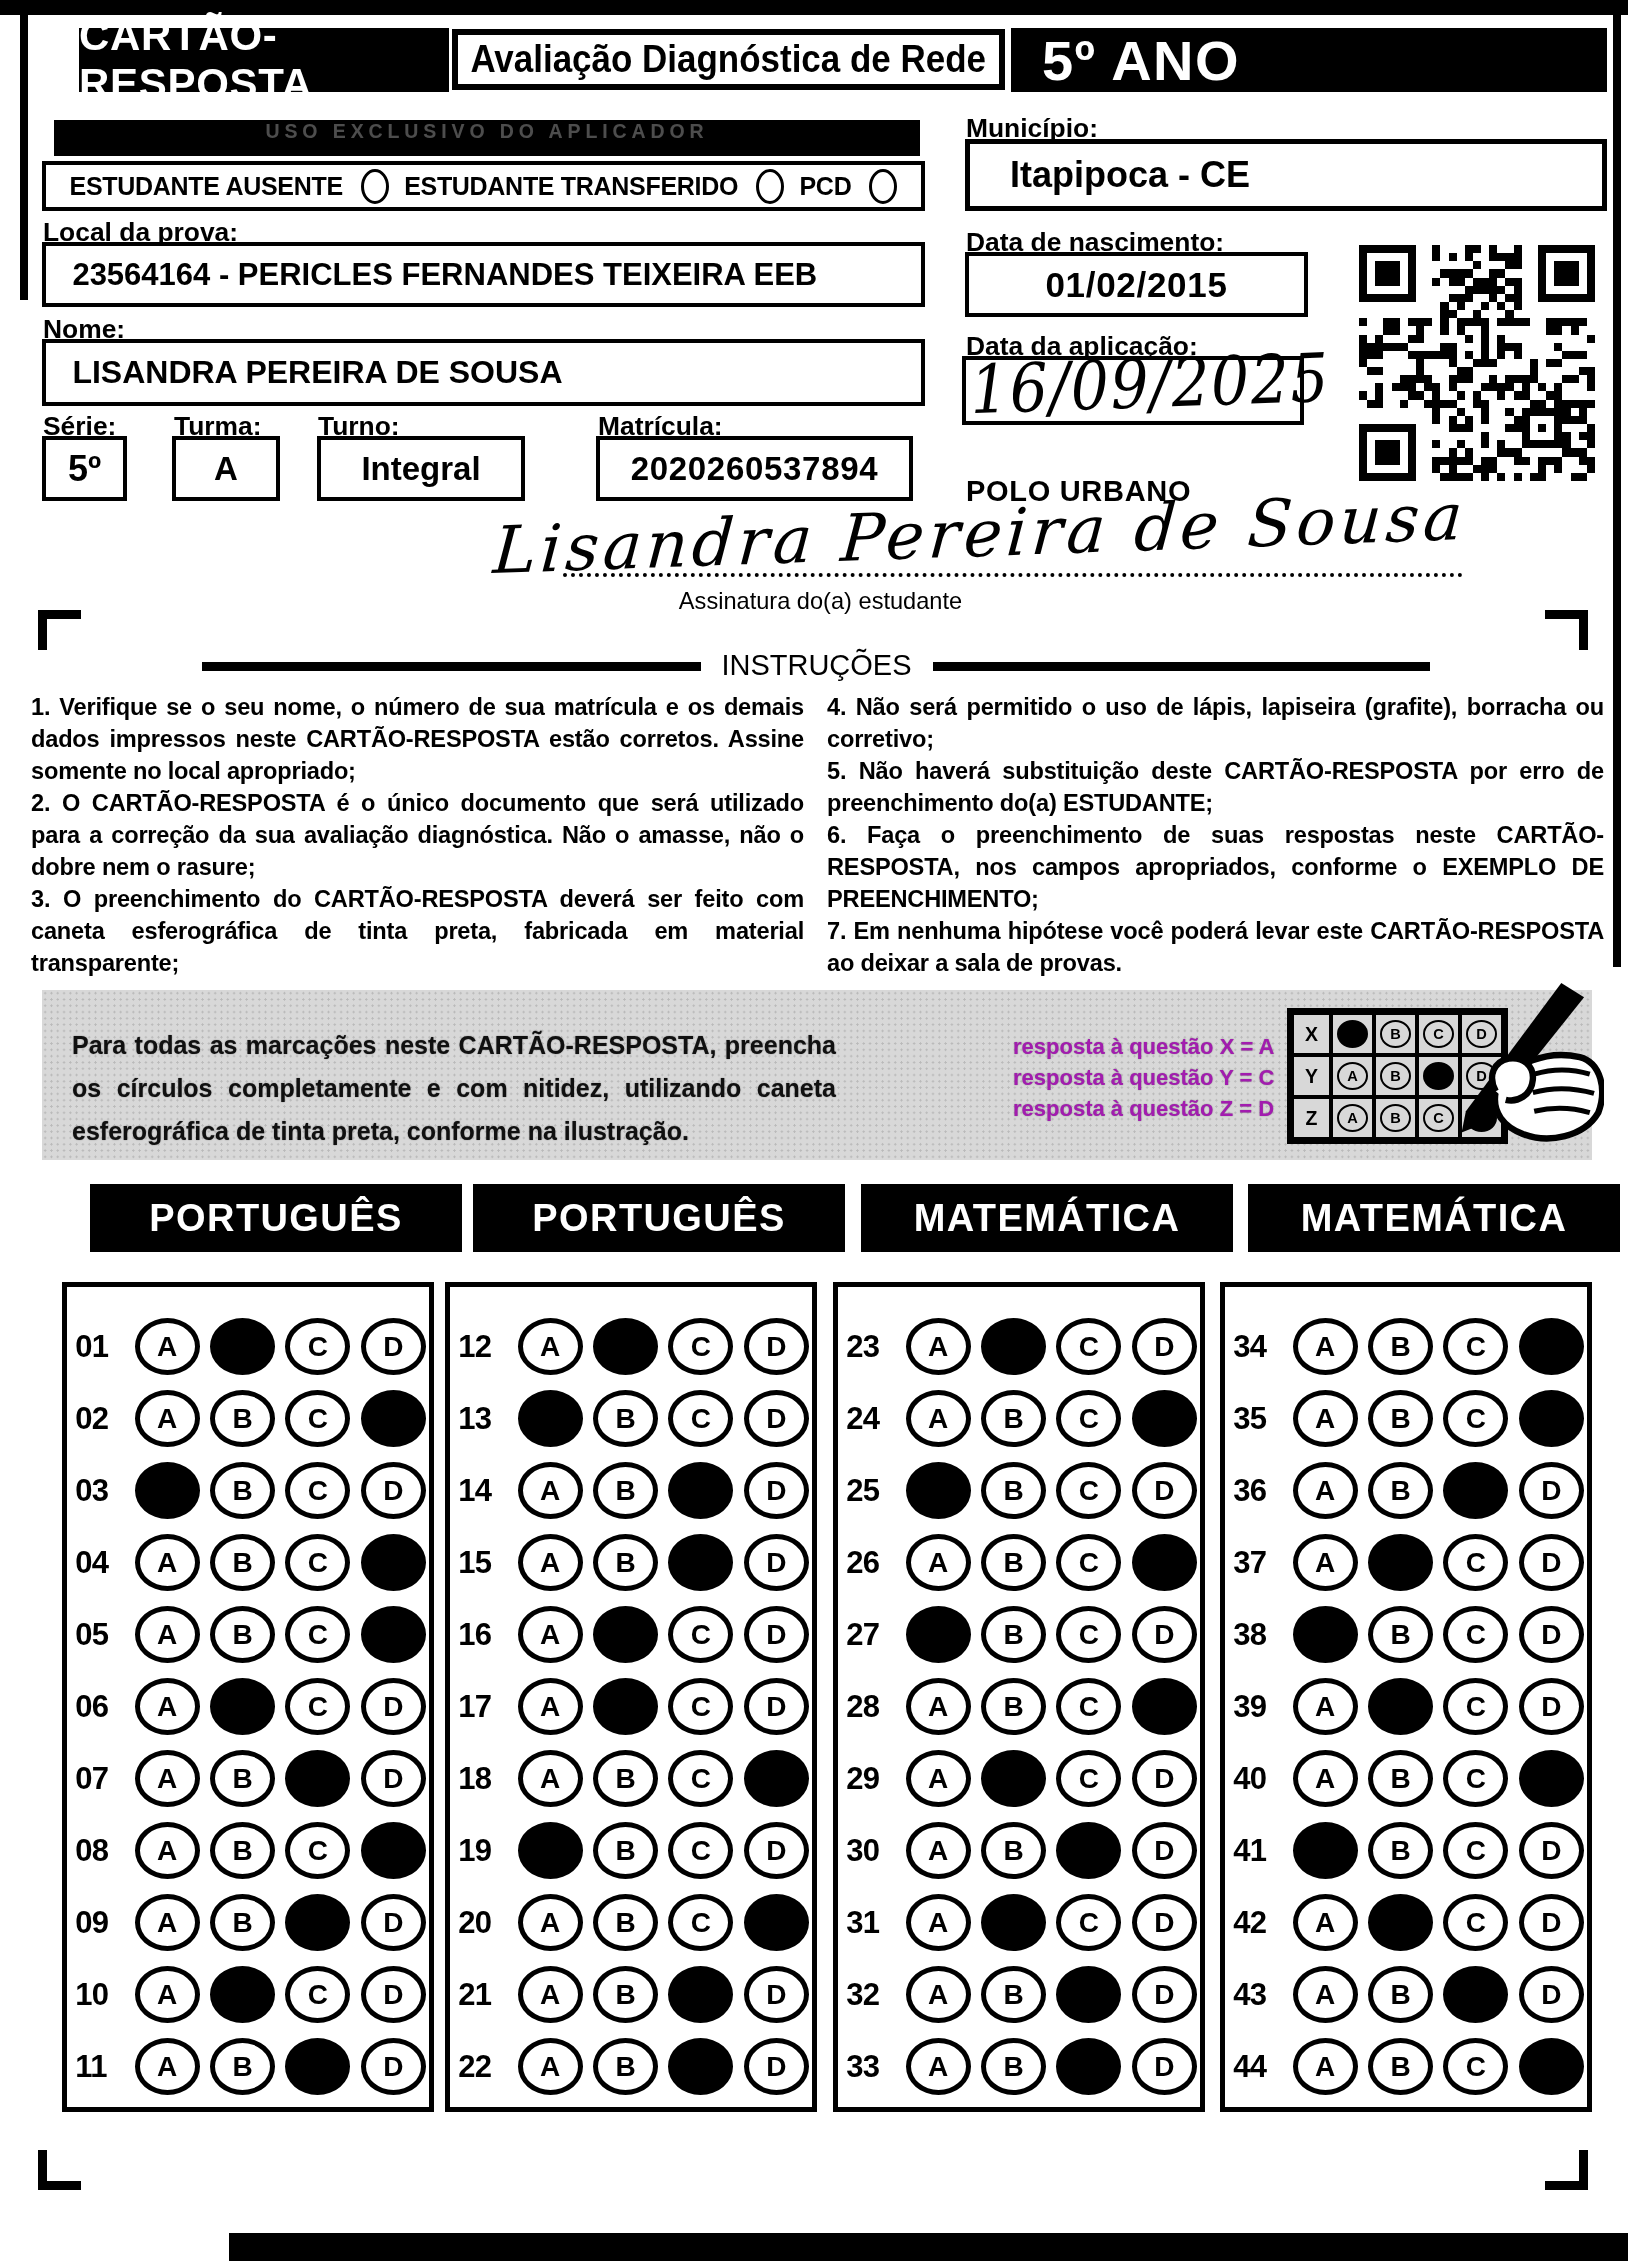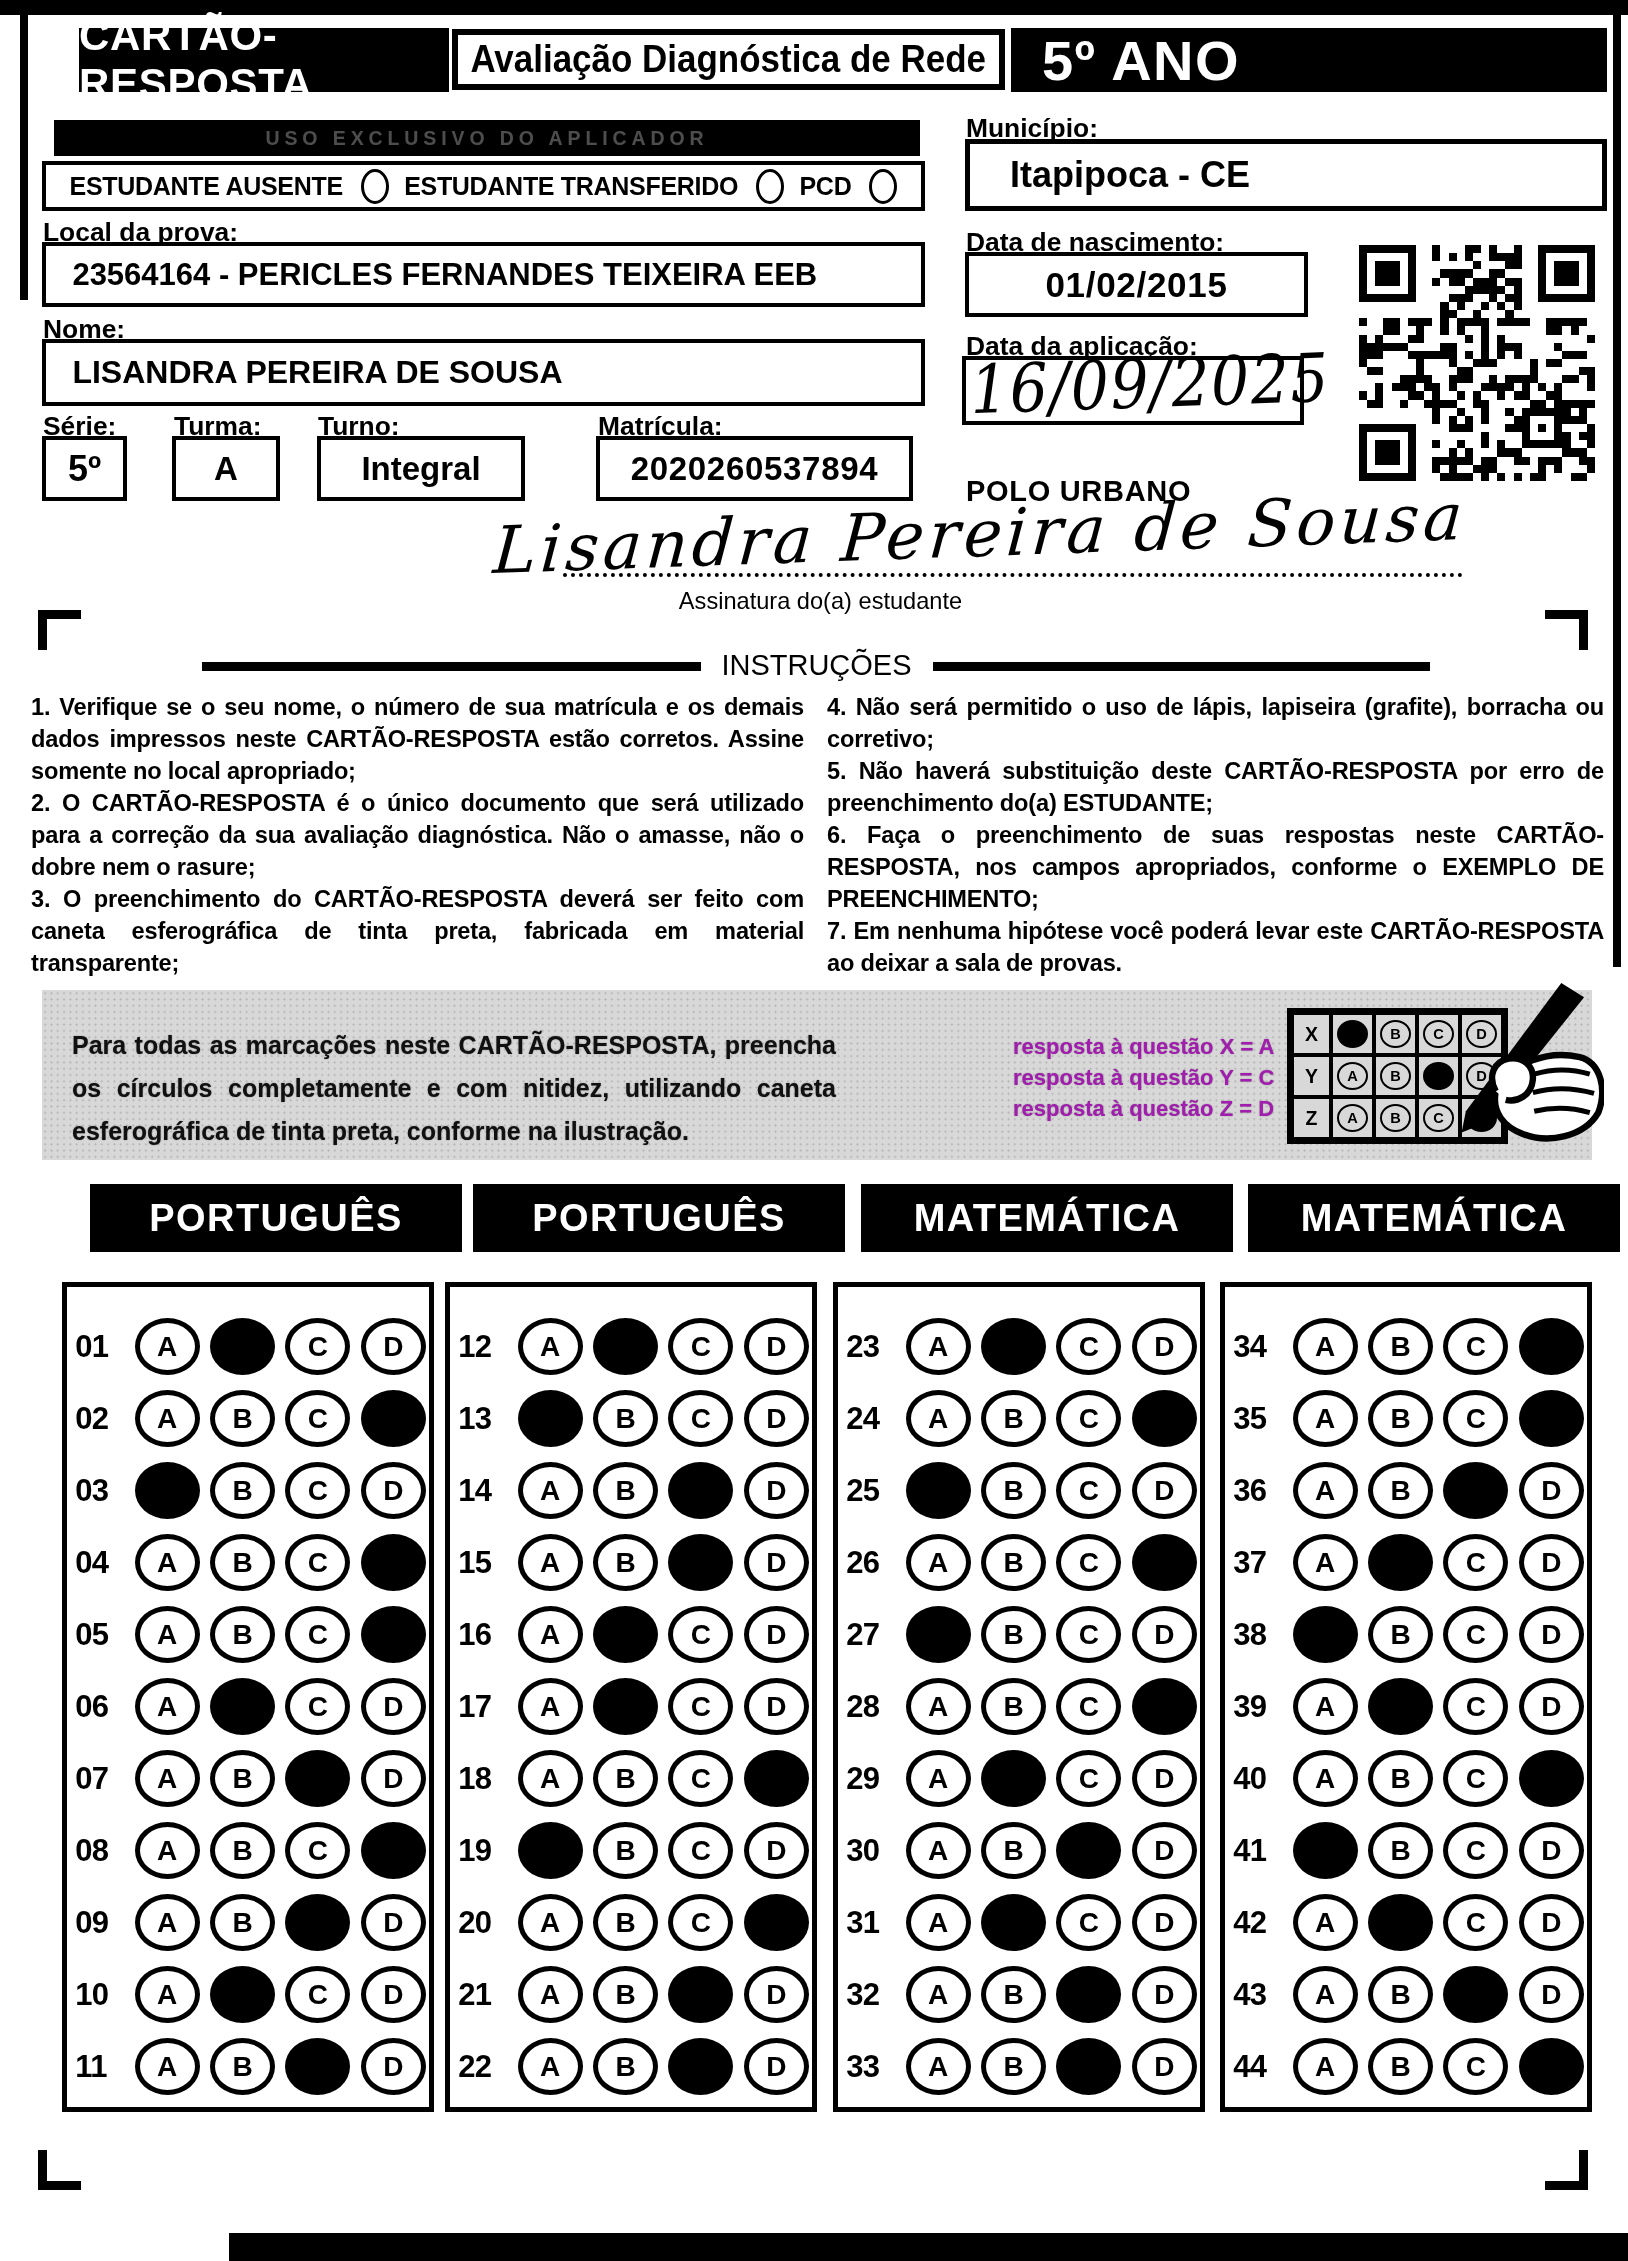--- a/index.html
+++ b/index.html
@@ -15,21 +15,21 @@
   .leftline{left:20px;top:15.3px;width:7.6px;height:285px;}
   .rightline{left:1613px;top:15.3px;width:8.3px;height:952px;}
   .botstrip{left:229px;top:2233px;width:1400px;height:28.5px;}
   
   .hbox1{left:79px;top:28px;width:370px;height:64px;font-size:42px;font-weight:bold;letter-spacing:0.7px;}
   .hbox2{left:452px;top:29px;width:553px;height:61px;border:6.3px solid #000;box-sizing:border-box;background:#fff;
          display:flex;align-items:center;justify-content:center;font-weight:bold;font-size:38px;}
   .hbox2 span{transform:scaleX(.92);white-space:nowrap;}
   .hbox3{left:1011px;top:28px;width:596px;height:64px;justify-content:flex-start;padding-left:31px;box-sizing:border-box;
          font-size:56px;font-weight:bold;letter-spacing:1.4px;}
-  .usobar{left:54px;top:120px;width:866px;height:36px;background:#000;display:flex;align-items:center;justify-content:center;}
+  .usobar{left:54px;top:120px;width:866px;height:36px;background:#000;display:flex;justify-content:center;}
   .usobar span{color:rgba(255,255,255,.30);font-weight:bold;font-size:19.5px;letter-spacing:4.9px;filter:blur(0.4px);}
   
   .statusbox{left:42px;top:161px;width:883px;height:50px;border:4.2px solid #000;box-sizing:border-box;
              display:flex;align-items:center;justify-content:space-between;padding:0 23.6px;}
   .status-item{display:flex;align-items:center;gap:18px;}
   .status-item .s-label{font-weight:bold;font-size:25px;letter-spacing:-0.3px;}
   .s-circle{width:28px;height:35px;border:3.5px solid #000;border-radius:50%;box-sizing:border-box;background:#fff;}
   
   .lbl-local{left:43px;top:217px;}
   .box-local{left:42px;top:242px;width:883px;height:65px;font-size:31px;padding-left:26.4px;}

